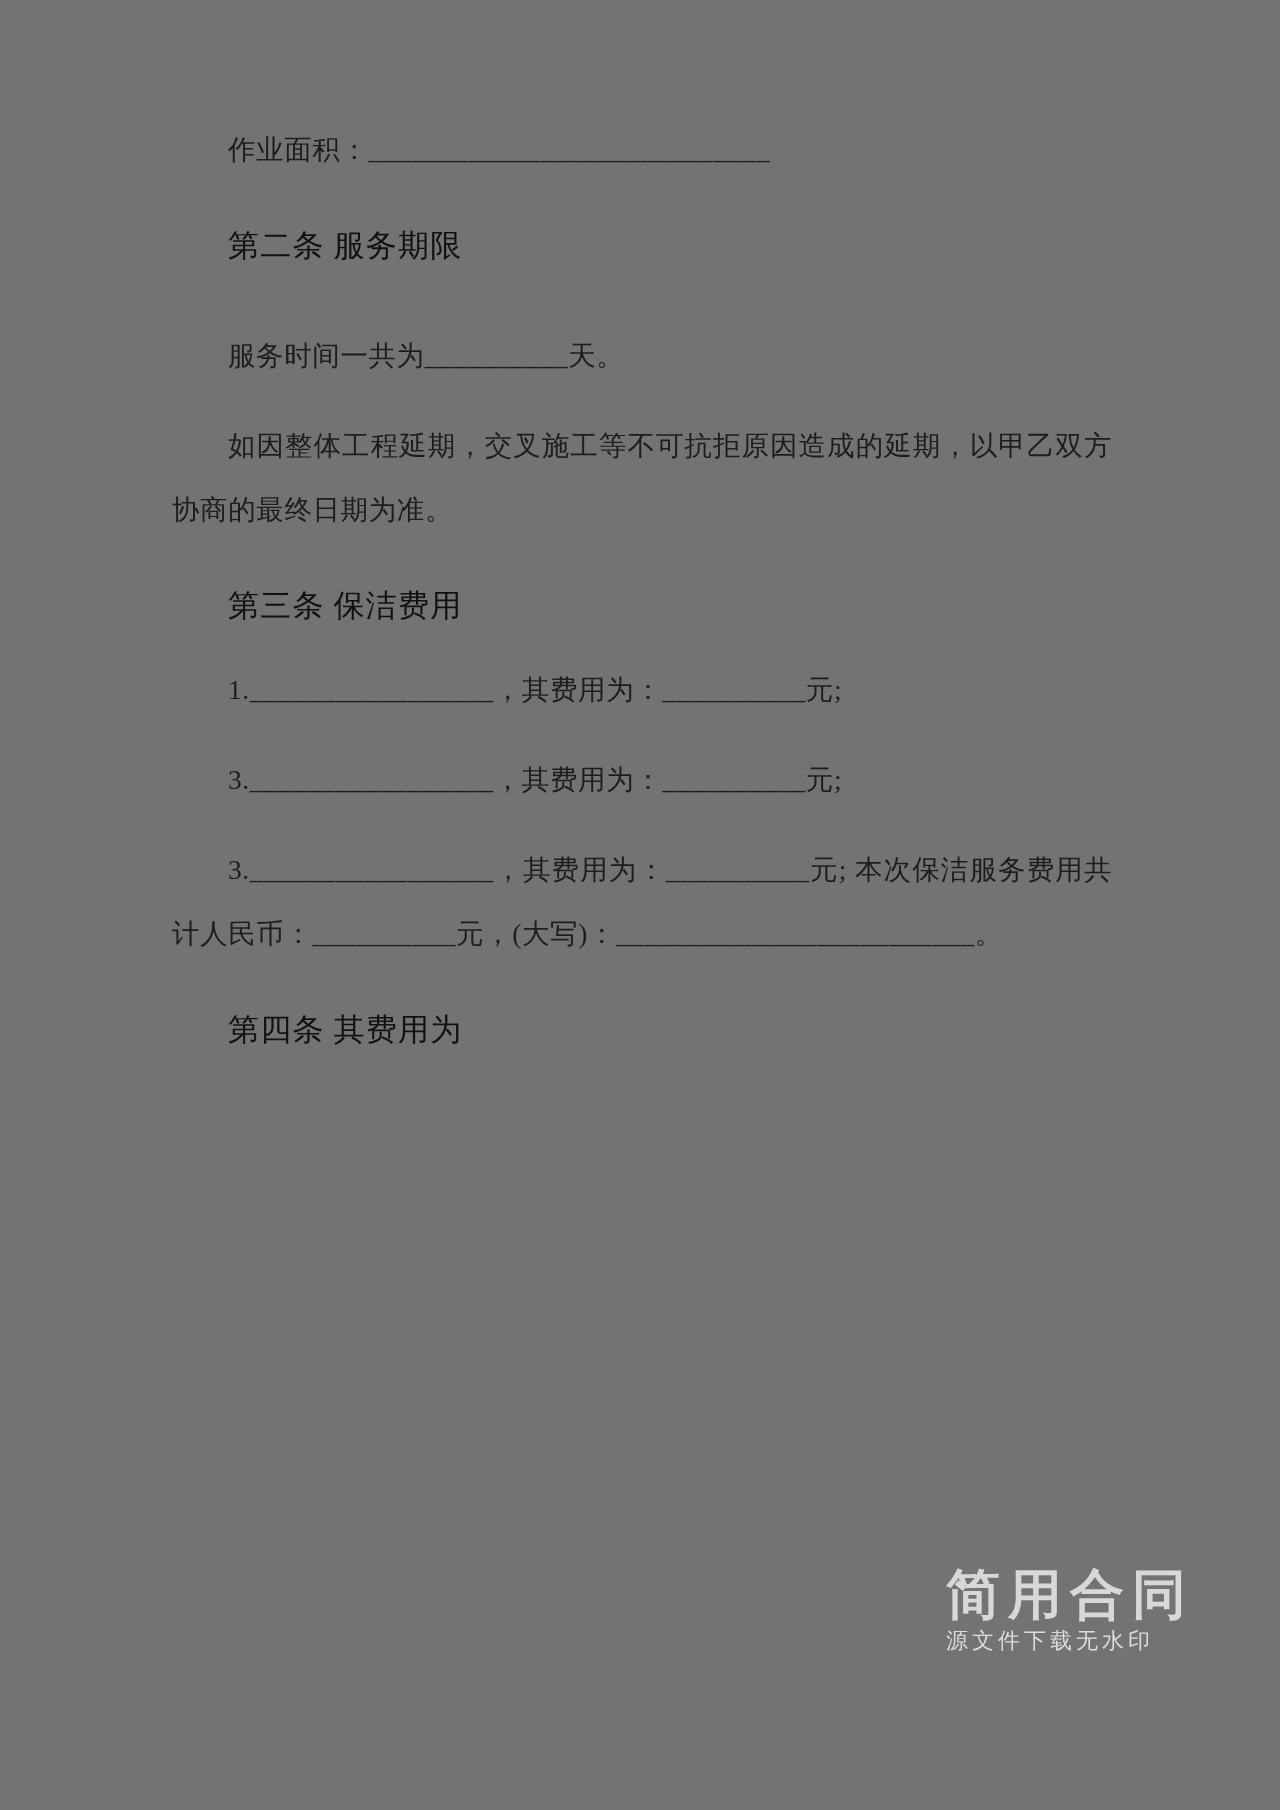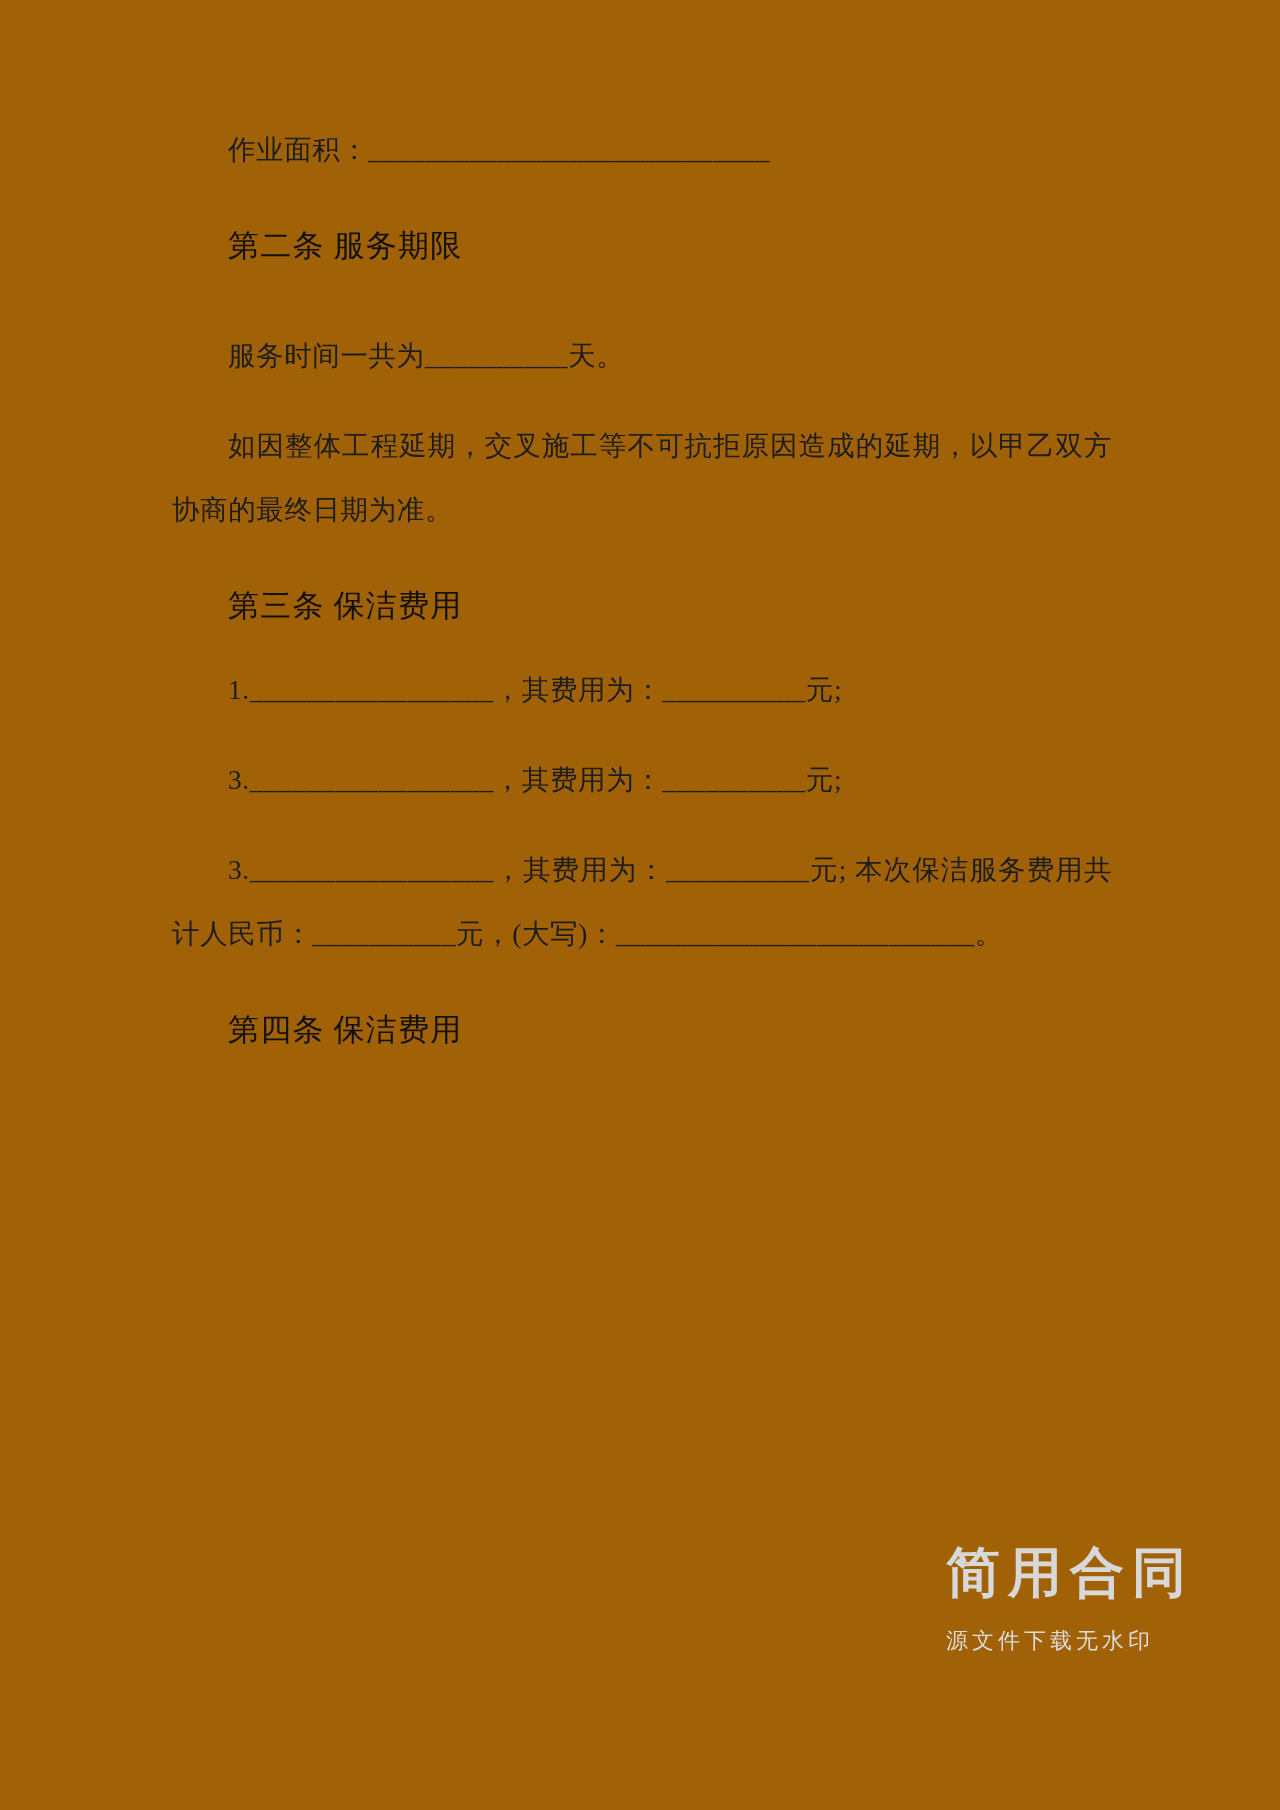--- a/index.html
+++ b/index.html
@@ -8,21 +8,21 @@
     background: #ffffff;
   }
   body {
     font-family: "Liberation Serif", "DejaVu Serif", serif;
     color: #1a1a1a;
   }
   .page {
     position: relative;
     width: 1280px;
     height: 1810px;
-    background: #a16207;
+    background: #737373;
     overflow: hidden;
     box-sizing: border-box;
   }
   .content {
     position: absolute;
     left: 172px;
     top: 118px;
     width: 940px;
   }
   .para {
@@ -63,21 +63,21 @@
     letter-spacing: 8px;
     color: #d8d8d8;
     line-height: 60px;
   }
   .wm-sub {
     font-family: "Liberation Sans", "DejaVu Sans", sans-serif;
     font-size: 22px;
     letter-spacing: 4px;
     color: #dcdcdc;
     line-height: 34px;
-    margin-top: 22px;
+    margin-top: 0;
   }
 </style>
 </head>
 <body>
 
 <div class="page">
 
   <div class="content">
 
     <p class="para indent">作业面积：____________________________</p>
@@ -108,21 +108,21 @@
     <div class="gap-sm"></div>
 
     <p class="para indent">3._________________，其费用为：__________元;</p>
 
     <div class="gap-sm"></div>
 
     <p class="para indent">3._________________，其费用为：__________元; 本次保洁服务费用共计人民币：__________元，(大写)：_________________________。</p>
 
     <div class="gap-md"></div>
 
-    <h2 class="heading">第四条 保洁费用</h2>
+    <h2 class="heading">第四条 其费用为</h2>
 
     <div class="gap-sm"></div>
 
 
   </div>
 
   <div class="watermark">
     <div class="wm-main">简用合同</div>
     <div class="wm-sub">源文件下载无水印</div>
   </div>

